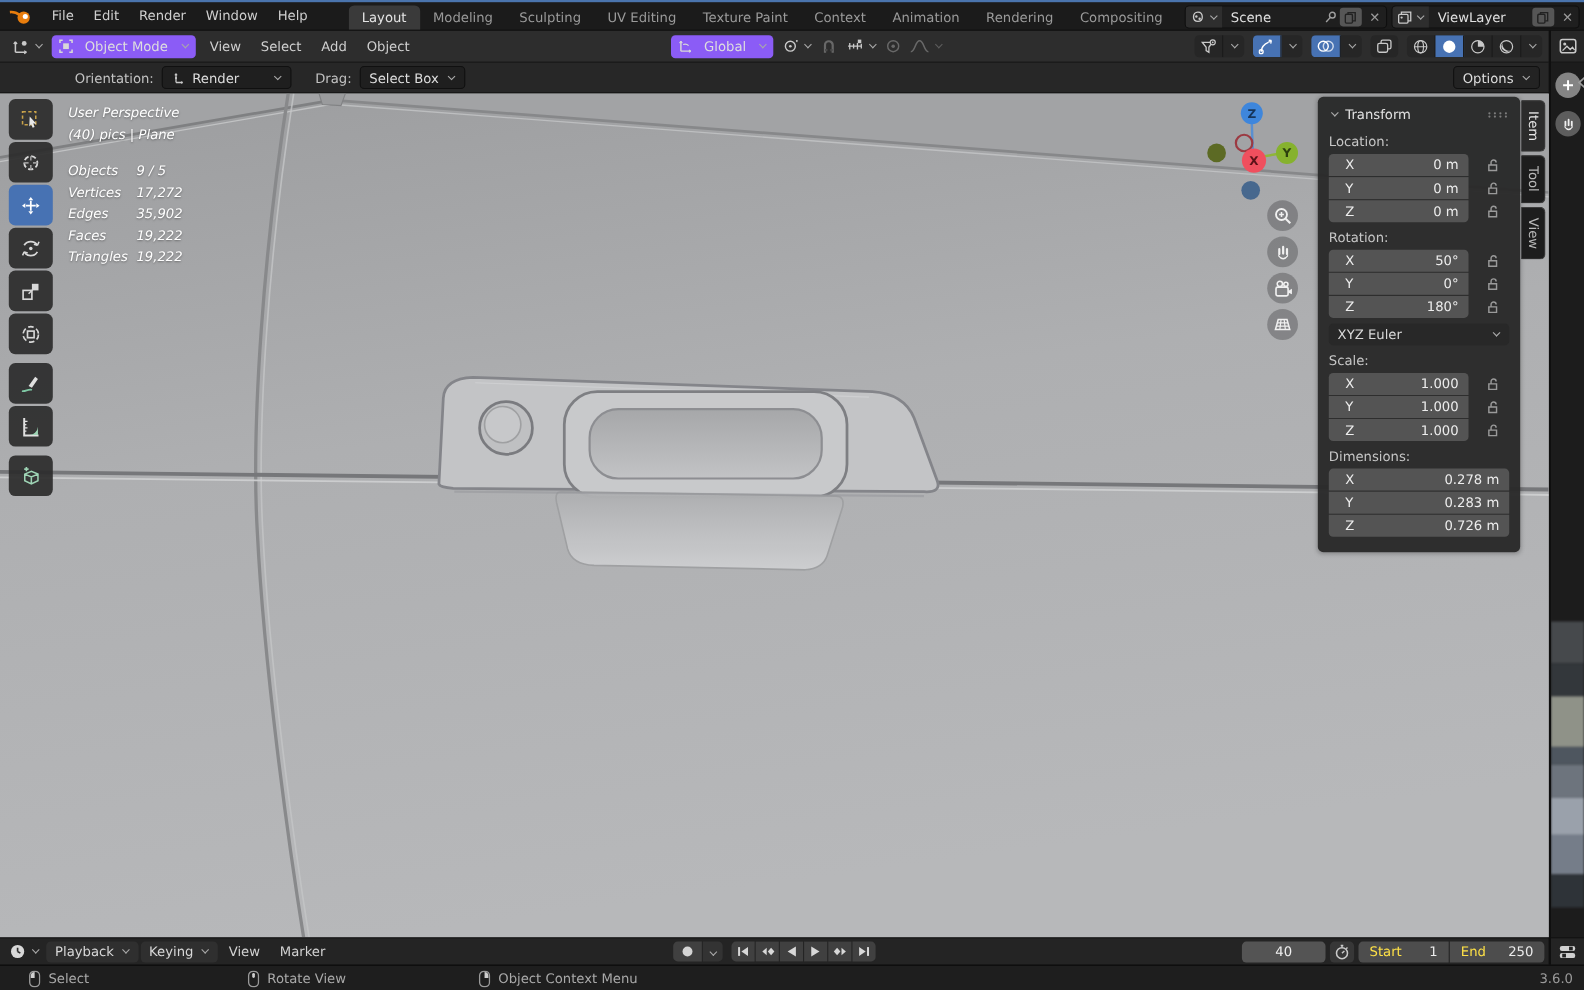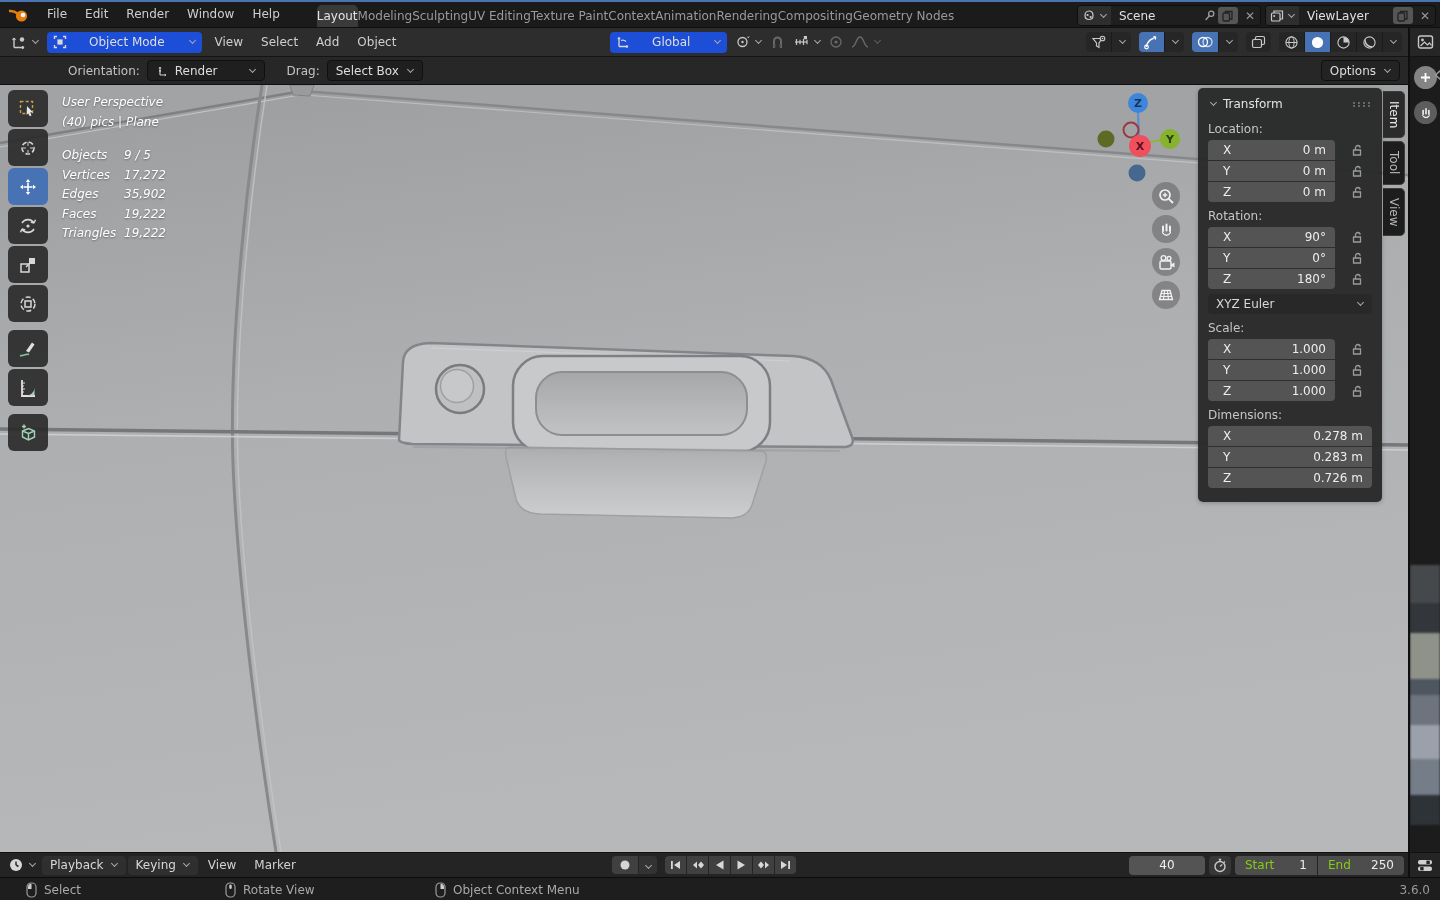--- a/index.html
+++ b/index.html
@@ -5,42 +5,42 @@
   * { margin:0; padding:0; box-sizing:border-box; user-select:none; }
   html,body { width:1440px; height:900px; overflow:hidden; background:#111;
     font-family:"DejaVu Sans", sans-serif; font-size:12px; color:#cfcfcf; }
 
   
   .topbar { height:28px; background:#1b1b1b; display:flex; align-items:stretch;
     border-top:2px solid #4a74ad; border-bottom:1px solid #0f0f0f; }
   .logo { display:flex; align-items:center; padding:0 8px 0 8px; }
   .menu { padding:0 9px; line-height:25px; color:#cfcfcf; cursor:default; }
   .workspaces { display:flex; align-items:flex-end; margin-left:28px; flex:1; min-width:0; overflow:hidden; }
-  .wtab { padding:0 0; line-height:22px; color:#9a9a9a; white-space:nowrap; border-radius:5px 5px 0 0; }
+  .wtab { padding:0 12px; line-height:22px; color:#9a9a9a; white-space:nowrap; border-radius:5px 5px 0 0; }
   .wtab.active { background:#3a3a3a; color:#e4e4e4; }
   .idblock { display:flex; align-items:center; margin:3px 4px 3px 0; background:#1f1f1f;
     border:1px solid #0e0e0e; border-radius:4px; height:21px; }
   .idblock .seg-browse { display:flex; align-items:center; gap:2px; background:#2e2e2e;
     border-radius:3px 0 0 3px; height:100%; padding:0 4px; }
   .idblock .idname { padding:0 8px; color:#e0e0e0; min-width:92px; }
   .idblock .mini-btn { width:20px; height:17px; background:#565656; border-radius:3px;
     display:flex; align-items:center; justify-content:center; margin:0 2px; }
   .idblock .x { color:#9a9a9a; padding:0 5px; font-size:12px; }
 
   
   .main-row { display:flex; height:849px; }
   .left-col { width:1408px; display:flex; flex-direction:column; }
   .strip { width:32px; display:flex; flex-direction:column; border-left:2px solid #0f0f0f; }
 
   
   .vheader { height:29px; background:#2d2d2d; display:flex; align-items:center;
     padding:0 6px; border-bottom:1px solid #141414; }
   .hbtn { display:flex; align-items:center; gap:3px; padding:0 4px; height:21px; border-radius:4px; }
-  .wsel { display:flex; align-items:center; background:#1d4ed8; border-radius:4px; height:21px;
-    padding:0 6px; gap:22px; margin:0 4px; color:#dedede; }
+  .wsel { display:flex; align-items:center; background:#8b5cf6; border-radius:4px; height:21px;
+    padding:0 6px; gap:10px; margin:0 4px; color:#dedede; }
   .caret { display:inline-block; width:5px; height:5px; border-right:1.4px solid #a9a9a9;
     border-bottom:1.4px solid #a9a9a9; transform:rotate(45deg); margin:-3px 1px 0 3px; }
   .dim { opacity:.38; }
   .grp { display:flex; align-items:center; background:#262626; border-radius:4px; height:20px; overflow:hidden; }
   .seg { display:flex; align-items:center; justify-content:center; height:100%; padding:0 5px; border-right:1px solid #1b1b1b; }
   .seg:last-child { border-right:none; }
   .seg.on { background:#4772b3; }
   .mid-spacer { flex:1; }
 
   
@@ -109,21 +109,21 @@
   .tdrop { display:flex; align-items:center; background:#2f2f2f; border-radius:4px;
     height:19px; padding:0 8px; gap:5px; color:#d8d8d8; }
   .tbgroup { display:flex; gap:1px; }
   .tbtn { width:21px; height:18px; background:#404040; display:flex; align-items:center; justify-content:center; }
   .tbgroup .tbtn:first-child { border-radius:4px 0 0 4px; }
   .tbgroup .tbtn:last-child { border-radius:0 4px 4px 0; }
   .framefield { width:76px; height:19px; background:#545454; border-radius:4px;
     display:flex; align-items:center; justify-content:center; color:#f0f0f0; }
   .rangefield { height:19px; background:#4d4d4d; display:flex; align-items:center;
     padding:0 10px; color:#ececec; gap:14px; }
-  .rangefield .rl { color:#84cc16; }
+  .rangefield .rl { color:#fde047; }
   .rangefield .rv { margin-left:auto; }
   .sw-btn { width:22px; height:19px; background:#373737; border-radius:4px;
     display:flex; align-items:center; justify-content:center; }
   .r-start { border-radius:4px 0 0 4px; width:82px; }
   .r-end { border-radius:0 4px 4px 0; width:86px; margin-left:1px; }
 
   
   .strip-header { height:29px; background:#262626; border-bottom:1px solid #141414;
     display:flex; align-items:center; justify-content:center; }
   .strip-content { flex:1; position:relative; background:#1c1c1c; overflow:hidden; }
@@ -631,21 +631,21 @@
                 </svg>
           </span>
         </div>
       </div>
 
       <div class="plabel">Rotation:</div>
       <div class="pgroup">
         <div class="prow">
           <div class="pfield">
             <span class="paxis">X</span>
-            <span class="pval">90°</span>
+            <span class="pval">50°</span>
           </div>
           <span class="lock">
             <svg width="14" height="14" viewBox="0 0 14 14">
                   <path d="M3.5,7 h7 v5 h-7 Z M5.5,7 V4.8 a2.3,2.3 0 0 1 4.6,0" fill="none" stroke="#9a9a9a" stroke-width="1.3"></path>
                 </svg>
           </span>
         </div>
         <div class="prow">
           <div class="pfield">
             <span class="paxis">Y</span>

